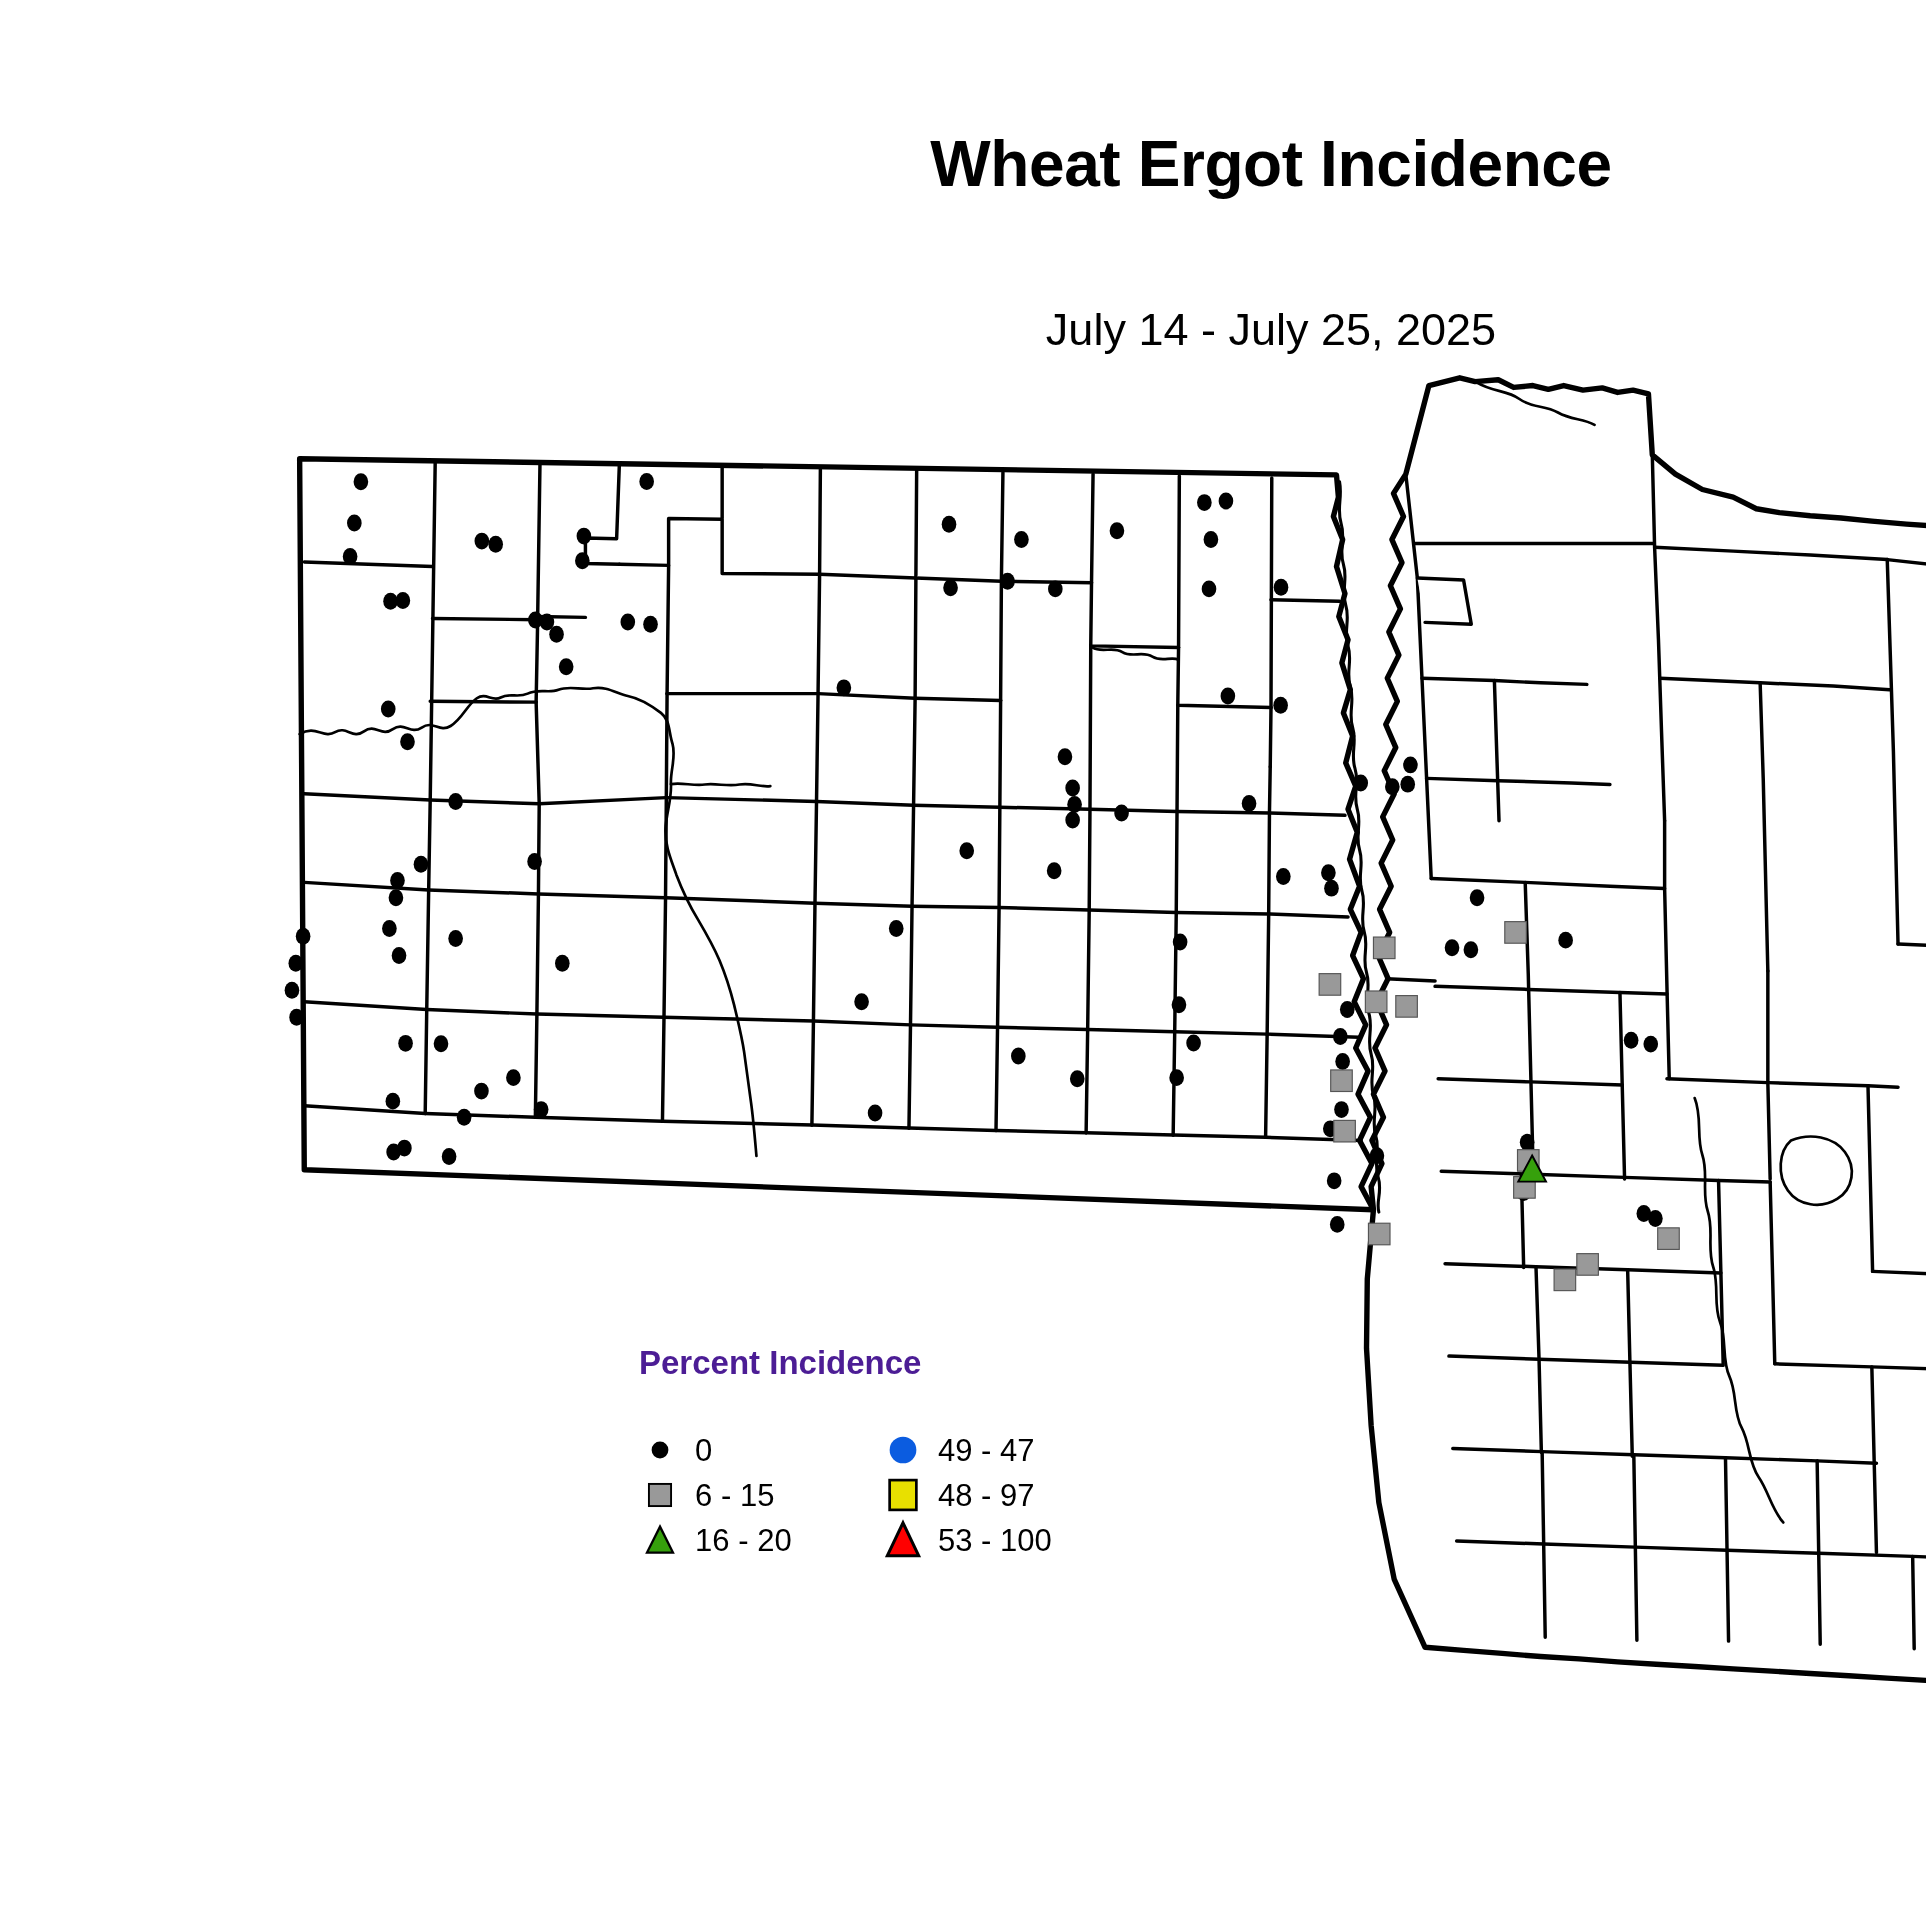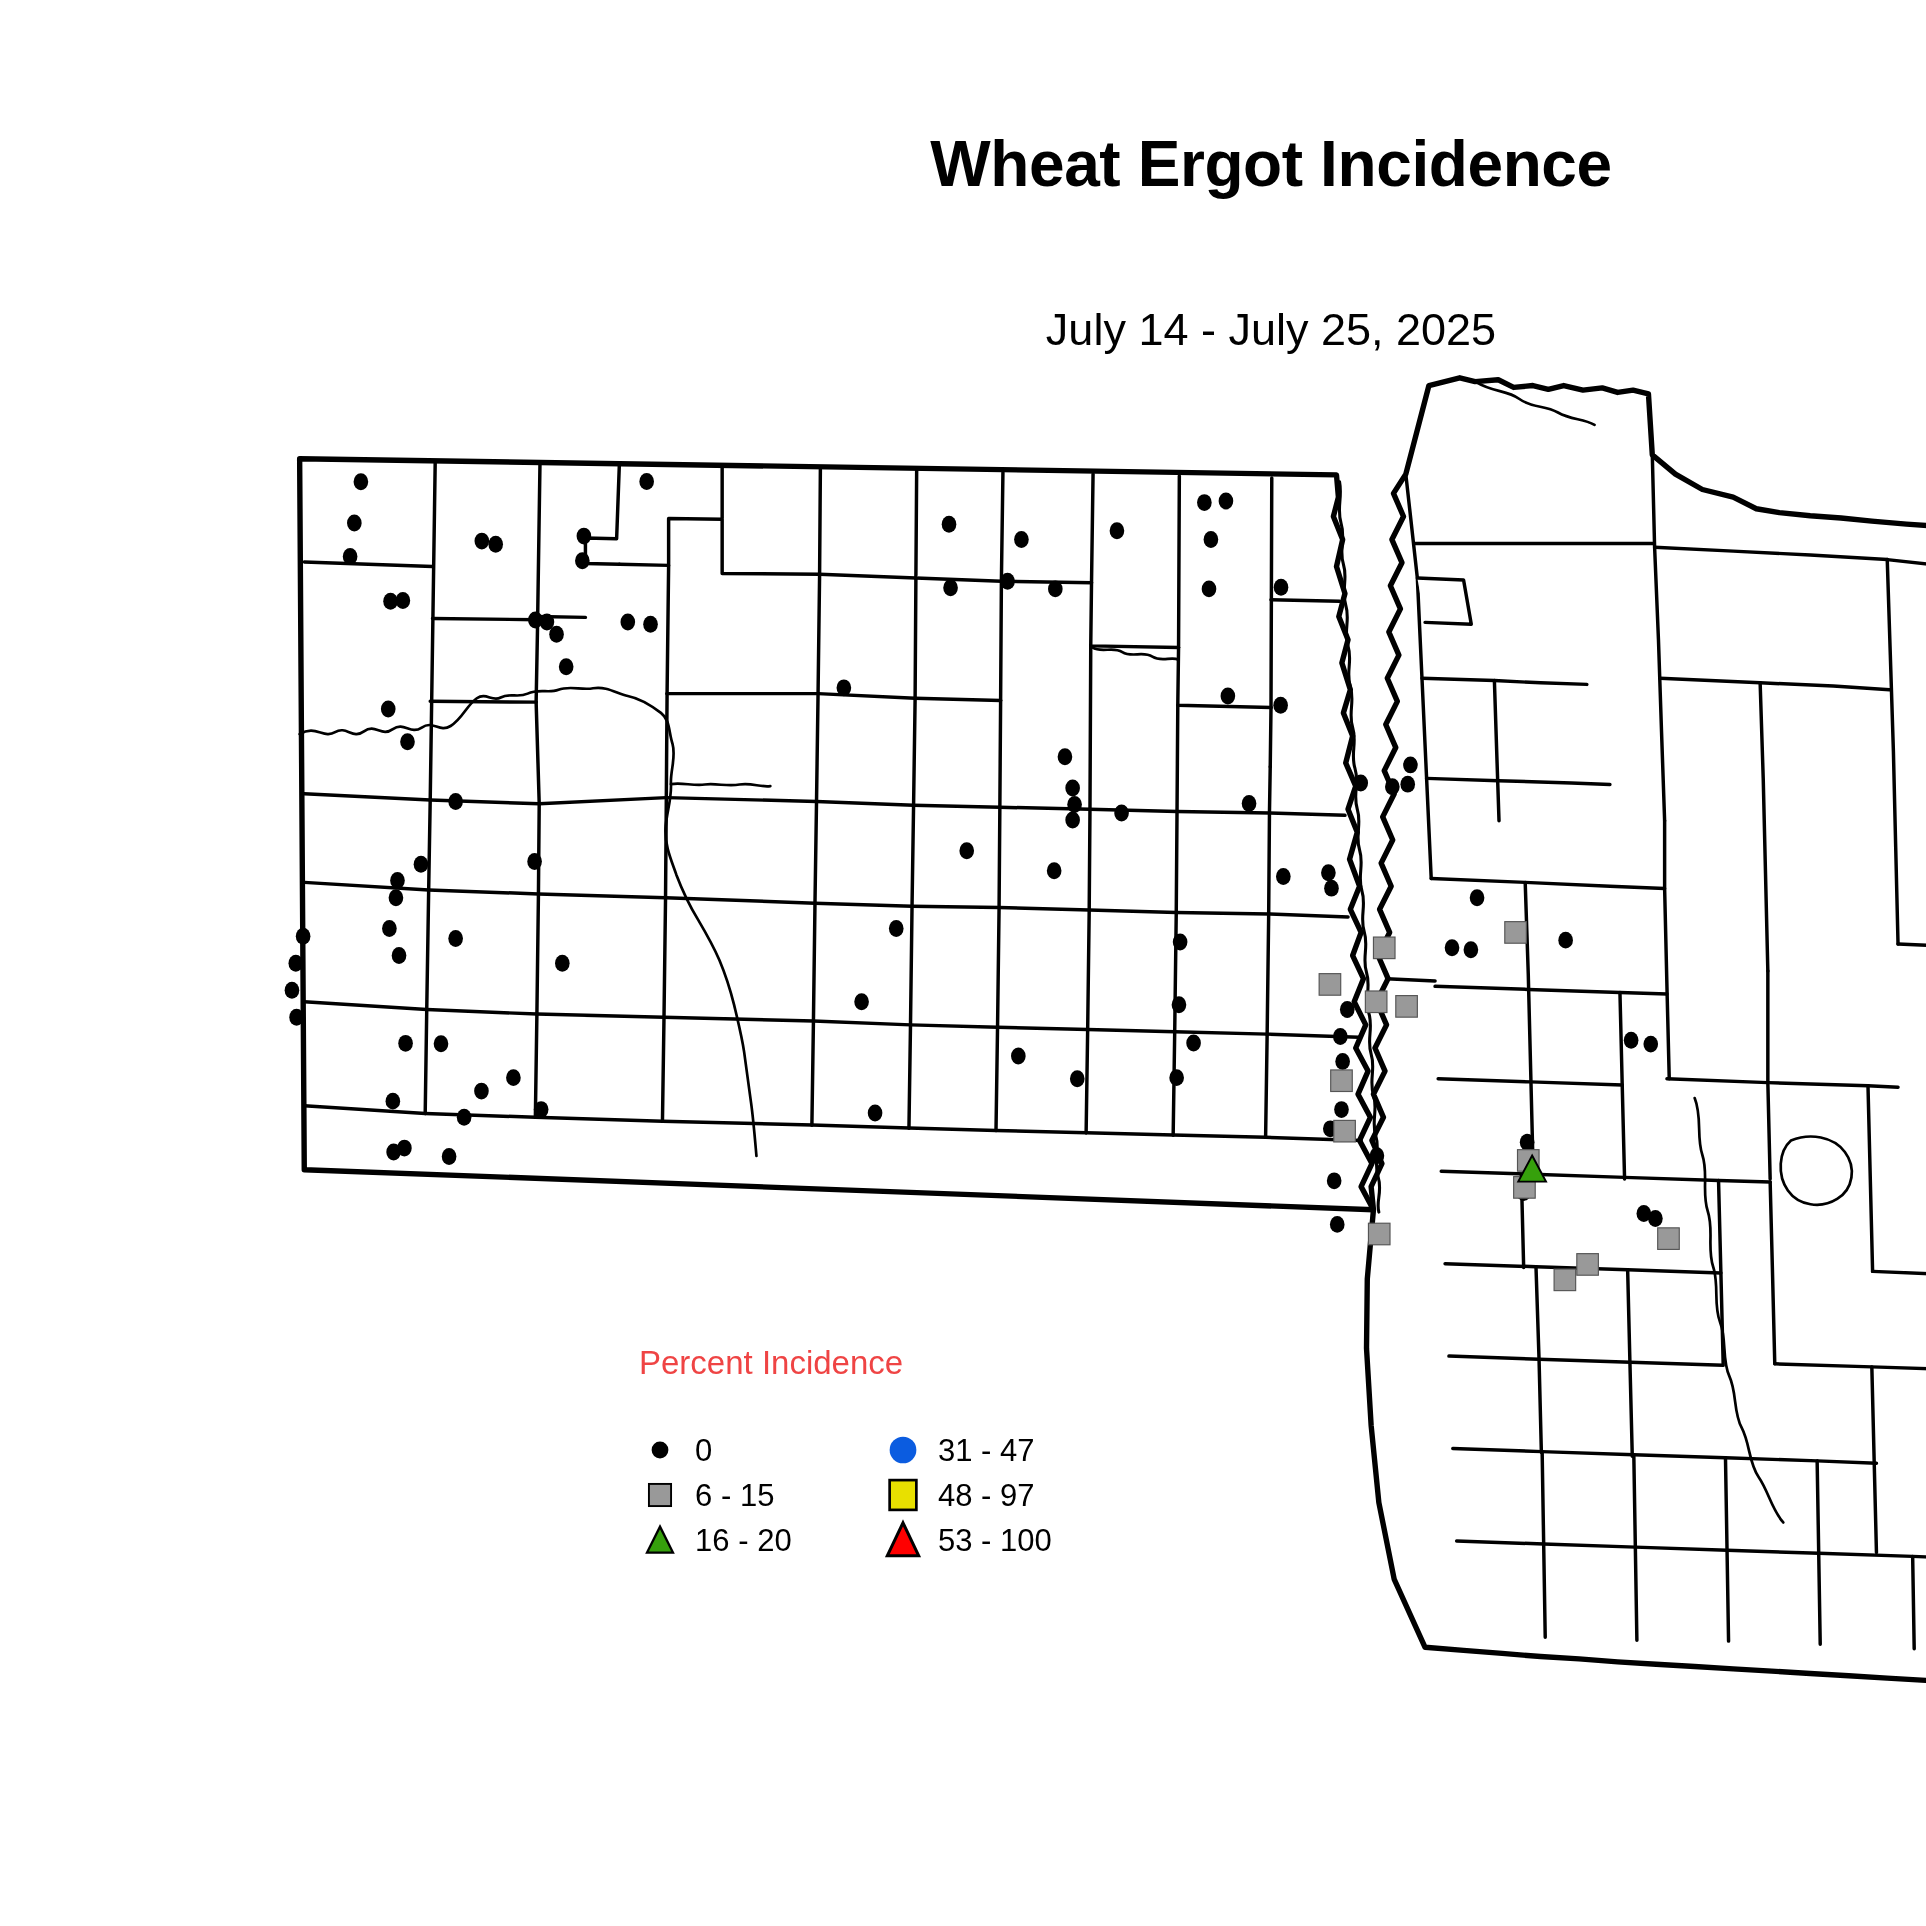--- a/index.html
+++ b/index.html
@@ -18,21 +18,21 @@
     position:absolute;left:0;right:0;top:304px;text-align:center;
     font-size:45px;font-weight:normal;color:#000;
     font-family:"Liberation Sans","DejaVu Sans",sans-serif;
   }
 
   .map-canvas{position:absolute;left:0;top:0;width:2542px;height:1965px;}
 
   
   .legend{position:absolute;left:639px;top:1344px;width:501px;height:270px;}
   .legend-title{
-    position:absolute;left:0;top:0;font-size:33px;font-weight:normal;color:#ef4444;
+    position:absolute;left:0;top:0;font-size:33px;font-weight:bold;color:#4c1d95;
     font-family:"Liberation Sans","DejaVu Sans",sans-serif;
   }
   .legend-cols{position:absolute;left:0;top:85px;width:501px;}
   .legend-col{position:absolute;top:0;width:231px;}
   .legend-col.c0{left:-3.9px;}
   .legend-col.c1{left:239px;}
   .legend-row{position:relative;height:45px;}
   .legend-sym{position:absolute;left:0;top:0;width:50px;height:42px;}
   .legend-lab{
     position:absolute;left:60px;top:3.9px;font-size:31px;color:#000;
@@ -441,21 +441,21 @@
         </div>
       </div>
 
       <div class="legend-col c1">
         <div class="legend-row">
           <div class="legend-sym">
             <svg class="sym-inner" width="50" height="42" viewBox="0 0 130 110">
               <circle cx="65" cy="55" r="35" fill="#0B5CE0"></circle>
             </svg>
           </div>
-          <div class="legend-lab">31 - 47</div>
+          <div class="legend-lab">49 - 47</div>
         </div>
         <div class="legend-row">
           <div class="legend-sym">
             <svg class="sym-inner" width="50" height="42" viewBox="0 0 130 110">
               <rect x="30" y="16" width="70" height="78" fill="#E8E000" stroke="#000000" stroke-width="7"></rect>
             </svg>
           </div>
           <div class="legend-lab">48 - 97</div>
         </div>
         <div class="legend-row">

